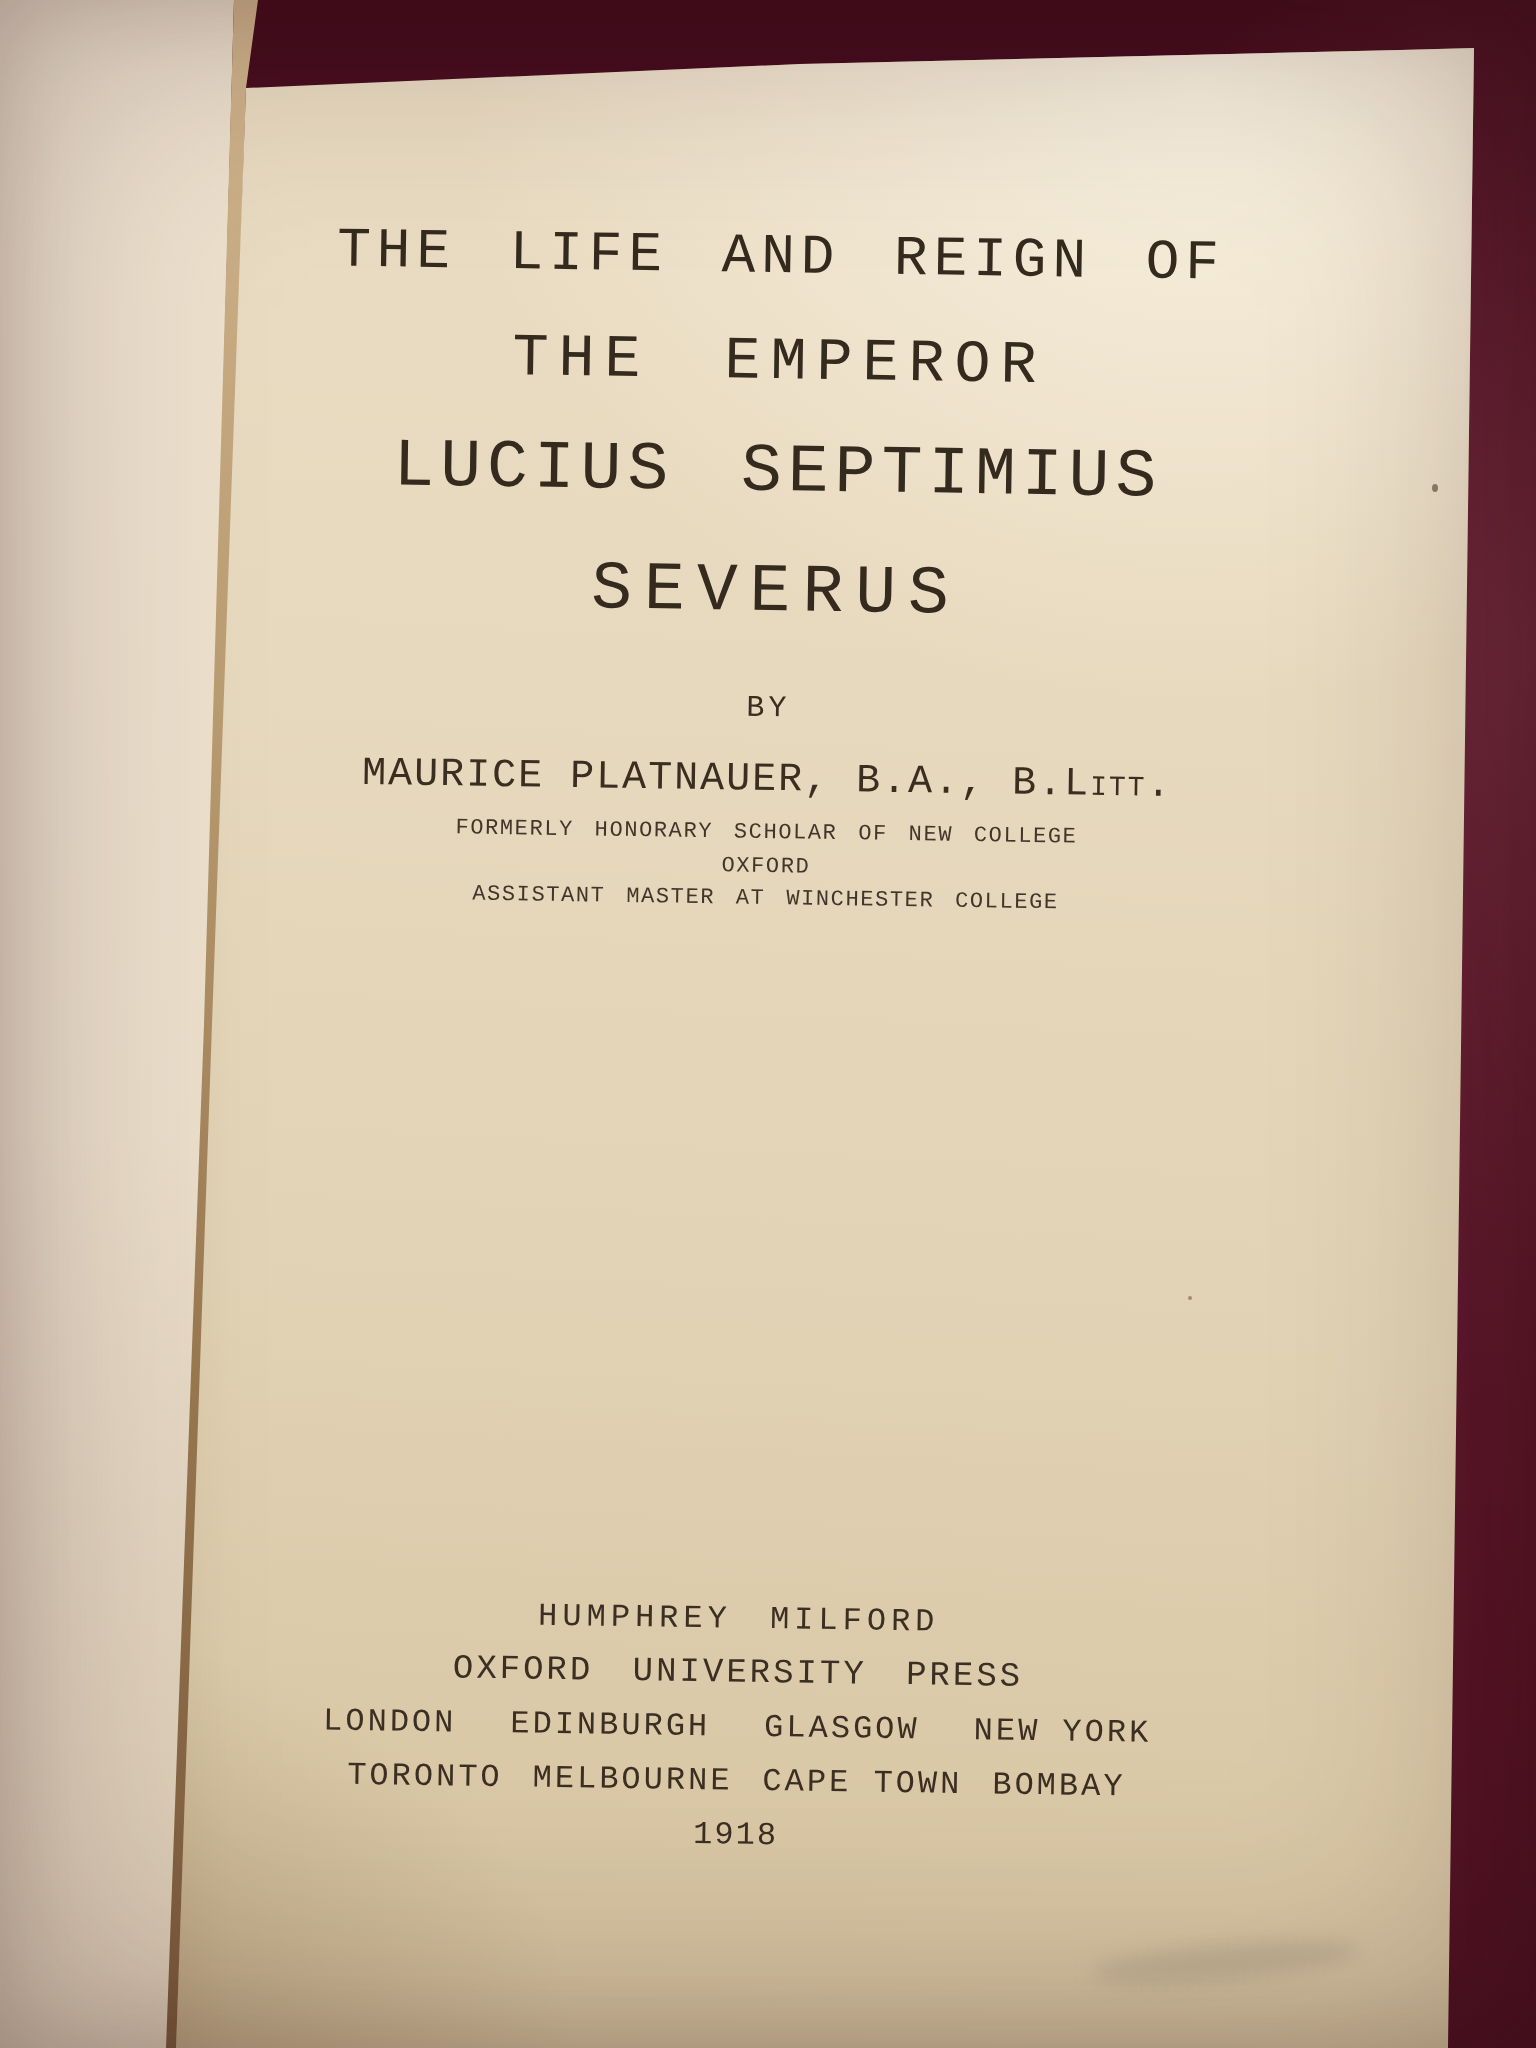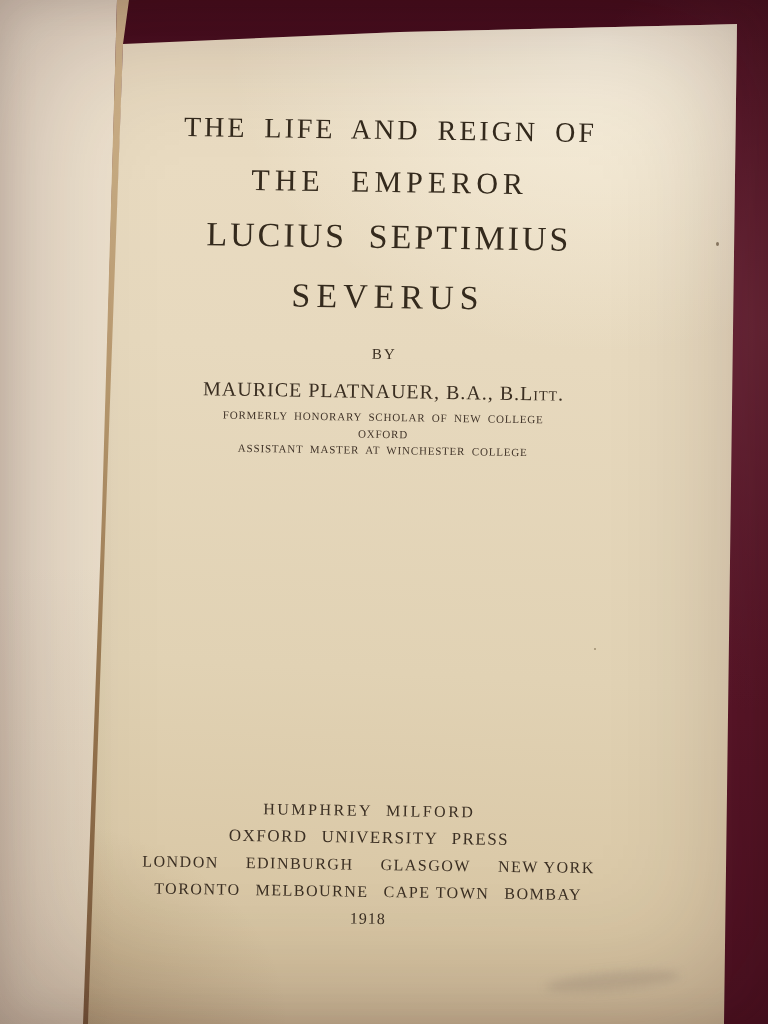--- a/index.html
+++ b/index.html
@@ -1,21 +1,21 @@
 <!DOCTYPE html>
 <html><head>
 <meta charset="utf-8">
 <style>
   html, body { margin: 0; padding: 0; background: #541226; }
   .scene {
     position: relative;
     width: 768px;
     height: 1024px;
     overflow: hidden;
-    font-family: Liberation Serif, serif;
+    font-family: Liberation Mono, monospace;
     background:
       radial-gradient(420px 620px at 100% 32%, #6e2a3b 0%, rgba(110,42,59,0) 62%),
       linear-gradient(180deg, #460e1e 0%, #561427 35%, #5b1729 70%, #4f1223 100%);
   }
   .layer { position: absolute; inset: 0; }
 
   
   .facing-page {
     clip-path: polygon(0 0, 117px 0, 103px 512px, 85px 1024px, 0 1024px);
     background:

